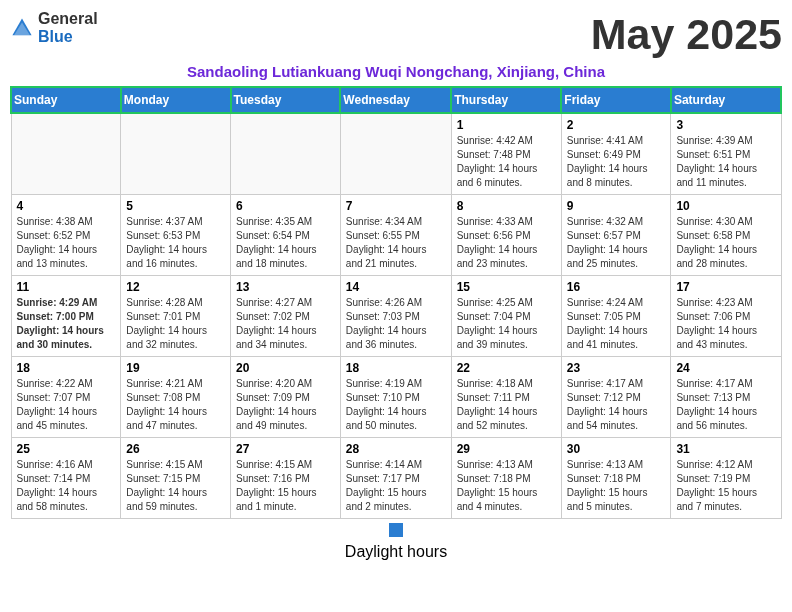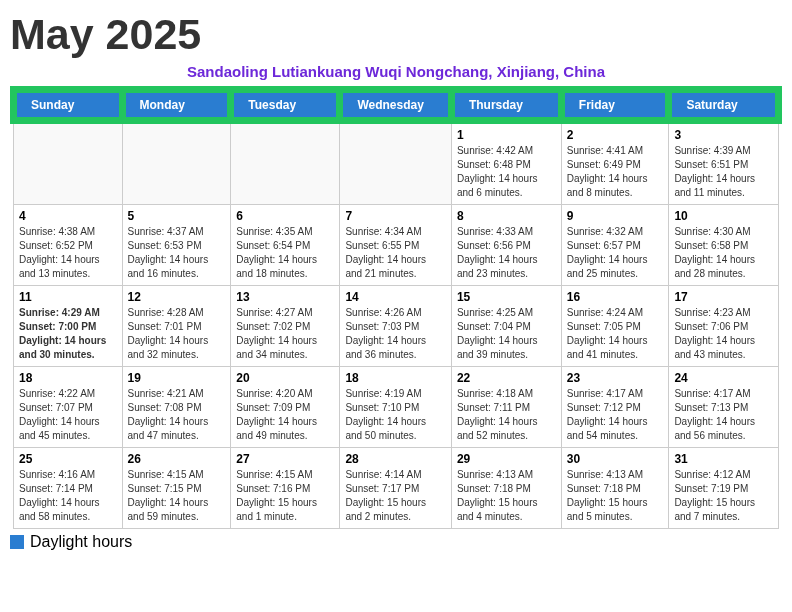--- a/index.html
+++ b/index.html
@@ -53,22 +53,22 @@
     table {
       width: 100%;
       border-collapse: collapse;
       font-size: 10.5px;
     }
     thead th {
       background-color: #2a7dd1;
       color: #fff;
       font-weight: bold;
       text-align: left;
-      padding: 5px 14px;
-      border: 7px solid #22c55e;
+      padding: 5px 2px;
+      border: 2px solid #22c55e;
       font-size: 12px;
     }
     tbody td {
       border: 1px solid #ccc;
       vertical-align: top;
       padding: 4px 5px;
       width: 113px;
       height: 80px;
     }
     .day-num {
@@ -83,32 +83,43 @@
       line-height: 1.4;
     }
     .empty-cell {
       background: #f9f9f9;
     }
     .footer-bar {
       display: flex;
       align-items: center;
       gap: 6px;
       margin-top: 4px;
+      flex-direction: column;
     }
     .daylight-box {
       width: 14px;
       height: 14px;
       background: #2a7dd1;
       display: inline-block;
     }
   </style>
 </head>
 <body>
 
 <div class="header-area">
+  <div class="logo">
+    <svg class="logo-icon" viewBox="0 0 30 30">
+      <polygon points="15,3 27,24 3,24" fill="#2a7dd1"></polygon>
+      <polygon points="15,8 25,24 5,24" fill="#fff" opacity="0.3"></polygon>
+    </svg>
+    <div>
+      <span class="logo-text-general">General</span><br>
+      <span class="logo-text-blue">Blue</span>
+    </div>
+  </div>
   <div class="month-title">May 2025</div>
 </div>
 
 <div class="location-title">Sandaoling Lutiankuang Wuqi Nongchang, Xinjiang, China</div>
 
 <table>
   <thead>
     <tr id="weekday-header">
         <th>Sunday</th>
         <th>Monday</th>
@@ -119,21 +130,21 @@
         <th>Saturday</th>
       </tr>
   </thead>
   <tbody id="calendar-body">
       <tr>
         <td class="empty-cell"></td>
         <td class="empty-cell"></td>
         <td class="empty-cell"></td>
         <td class="empty-cell"></td>
         <td><span class="day-num">1</span><span class="day-info" style="white-space: pre-line;">Sunrise: 4:42 AM
-Sunset: 6:48 PM
+Sunset: 7:48 PM
 Daylight: 14 hours
 and 6 minutes.</span></td>
         <td><span class="day-num">2</span><span class="day-info" style="white-space: pre-line;">Sunrise: 4:41 AM
 Sunset: 6:49 PM
 Daylight: 14 hours
 and 8 minutes.</span></td>
         <td><span class="day-num">3</span><span class="day-info" style="white-space: pre-line;">Sunrise: 4:39 AM
 Sunset: 6:51 PM
 Daylight: 14 hours
 and 11 minutes.</span></td>

